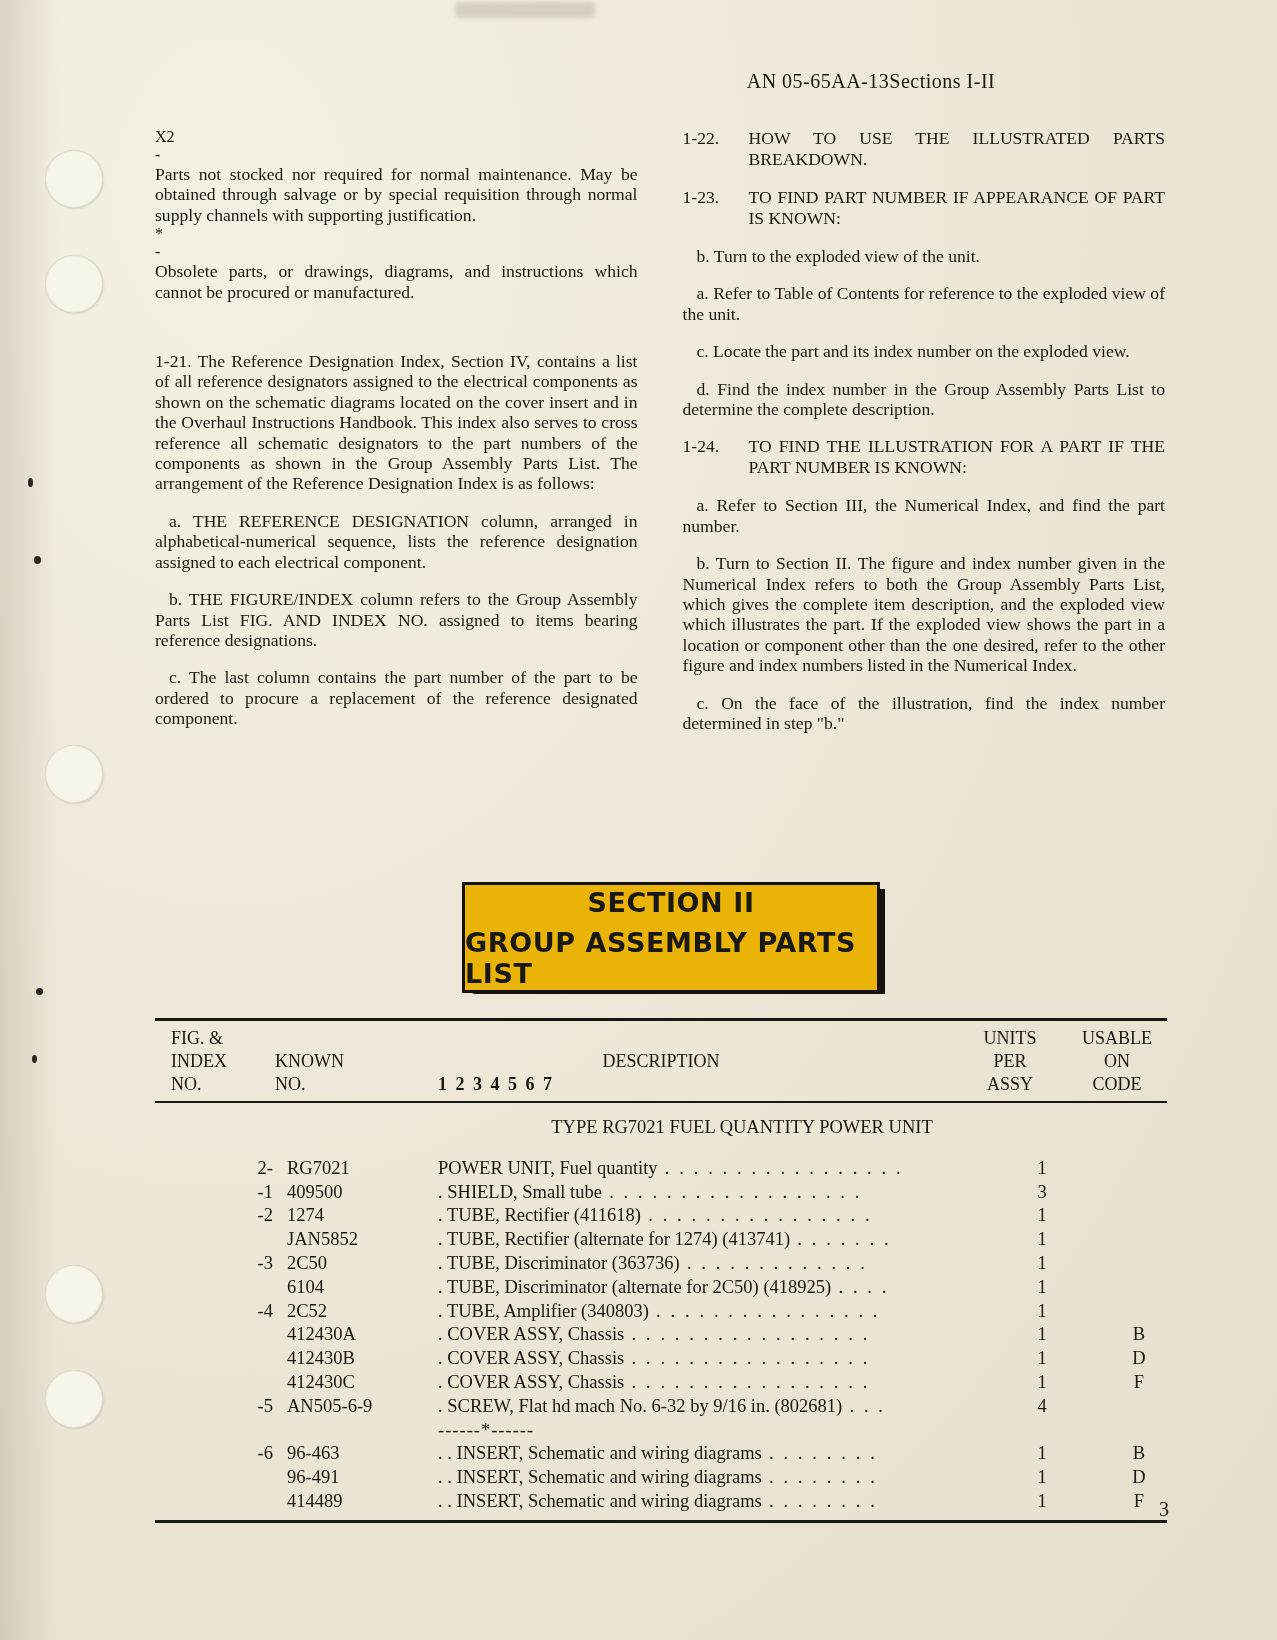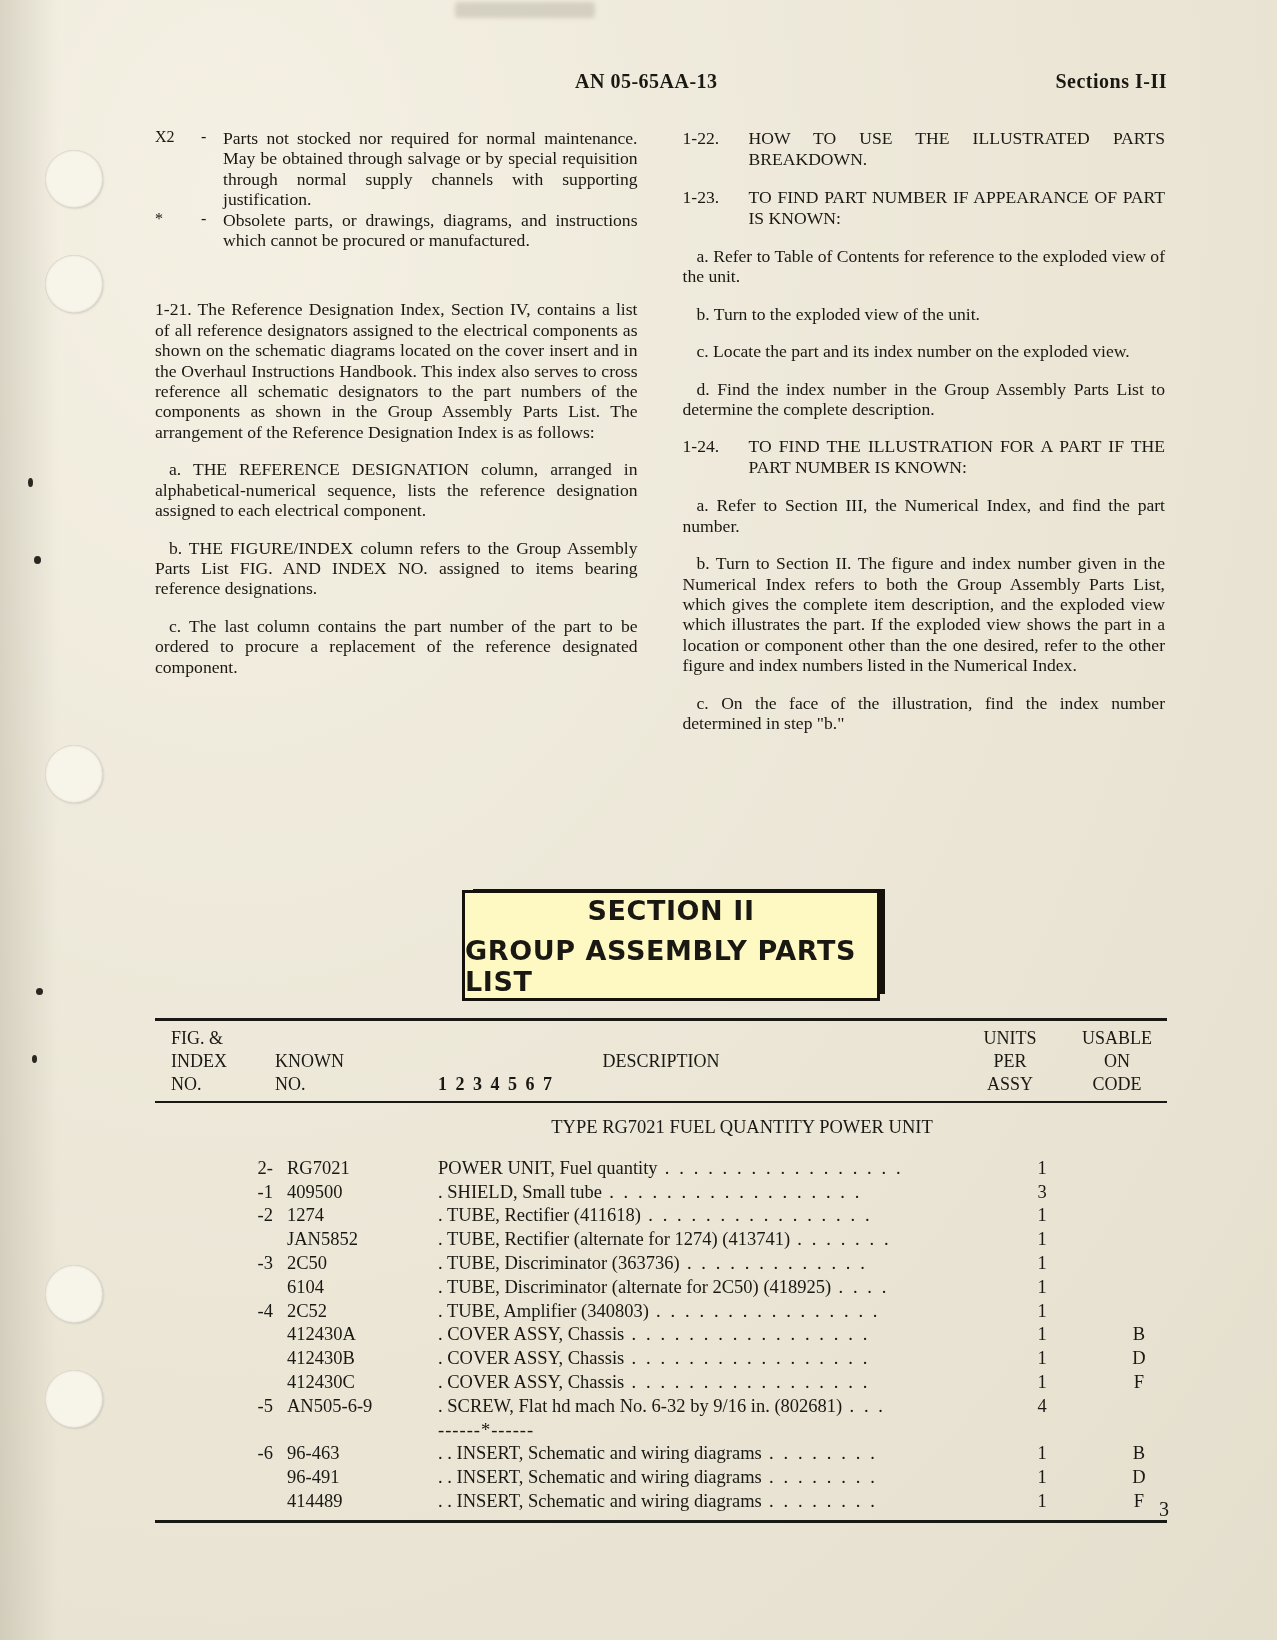--- a/index.html
+++ b/index.html
@@ -40,35 +40,35 @@
   .hole.h3{top:745px;}
   .hole.h4{top:1265px;}
   .hole.h5{top:1370px;}
   .speck{position:absolute;background:#2b2720;border-radius:50%;}
 
   .content{position:absolute;inset:0;}
 
   
   .runhead{
     position:absolute;top:70px;left:155px;right:110px;
-    display:flex;justify-content:space-between;align-items:baseline;
-    font-size:20px;letter-spacing:.5px;font-weight:bold;
+    display:flex;justify-content:center;align-items:baseline;
+    font-size:20px;letter-spacing:.5px;
   }
   .runhead .doc{margin-left:420px;}
   .runhead .sec{}
 
   
   .cols{
     position:absolute;top:128px;left:155px;width:1010px;
     display:flex;gap:45px;
   }
   .col{width:483px;}
   p{margin:0 0 17px 0;font-size:17.6px;line-height:20.4px;text-align:justify;}
   p.last{margin-bottom:0;}
-  .hang{display:flex;}
+  .hang{display:flex;flex-direction:column;}
   .hang .mark{width:46px;flex:none;}
   .hang .dash{width:22px;flex:none;}
   .hang .body{flex:1;text-align:justify;}
   .heading{font-size:17.6px;line-height:21px;margin:0 0 17px 0;}
   .heading .num{display:inline-block;}
   .heading-ind{
     display:flex;margin:0 0 17px 0;font-size:17.6px;line-height:21px;
   }
   .heading-ind .num{width:66px;flex:none;}
   .heading-ind .txt{flex:1;text-align:justify;}
@@ -76,22 +76,22 @@
 
   
   .banner-wrap{
     position:absolute;left:462px;top:878px;width:412px;height:105px;
   }
   .banner-shadow{
     position:absolute;left:11px;top:11px;width:100%;height:100%;
     background:#15120c;
   }
   .banner{
-    position:absolute;left:0;top:12px;width:100%;height:100%;
-    background:#fef9c3;border:3px solid #15120c;
+    position:absolute;left:0;top:4px;width:100%;height:100%;
+    background:#eab308;border:3px solid #15120c;
     display:flex;flex-direction:column;align-items:center;justify-content:center;
     gap:9px;
     font-family:"DejaVu Sans", sans-serif;font-weight:bold;
     letter-spacing:.6px;
   }
   .banner .l1{font-size:27px;}
   .banner .l2{font-size:27px;}
 
   
   .table{
@@ -182,22 +182,22 @@
       <div class="heading-ind">
         <span class="num">1-22.</span>
         <span class="txt">HOW TO USE THE ILLUSTRATED PARTS BREAKDOWN.</span>
       </div>
 
       <div class="heading-ind">
         <span class="num">1-23.</span>
         <span class="txt">TO FIND PART NUMBER IF APPEARANCE OF PART IS KNOWN:</span>
       </div>
 
+      <p class="indent">b. Turn to the exploded view of the unit.</p>
       <p class="indent">a. Refer to Table of Contents for reference to the exploded view of the unit.</p>
-      <p class="indent">b. Turn to the exploded view of the unit.</p>
       <p class="indent">c. Locate the part and its index number on the exploded view.</p>
       <p class="indent">d. Find the index number in the Group Assembly Parts List to determine the complete description.</p>
 
       <div class="heading-ind">
         <span class="num">1-24.</span>
         <span class="txt">TO FIND THE ILLUSTRATION FOR A PART IF THE PART NUMBER IS KNOWN:</span>
       </div>
 
       <p class="indent">a. Refer to Section III, the Numerical Index, and find the part number.</p>
       <p class="indent">b. Turn to Section II. The figure and index number given in the Numerical Index refers to both the Group Assembly Parts List, which gives the complete item description, and the exploded view which illustrates the part. If the exploded view shows the part in a location or component other than the one desired, refer to the other figure and index numbers listed in the Numerical Index.</p>

